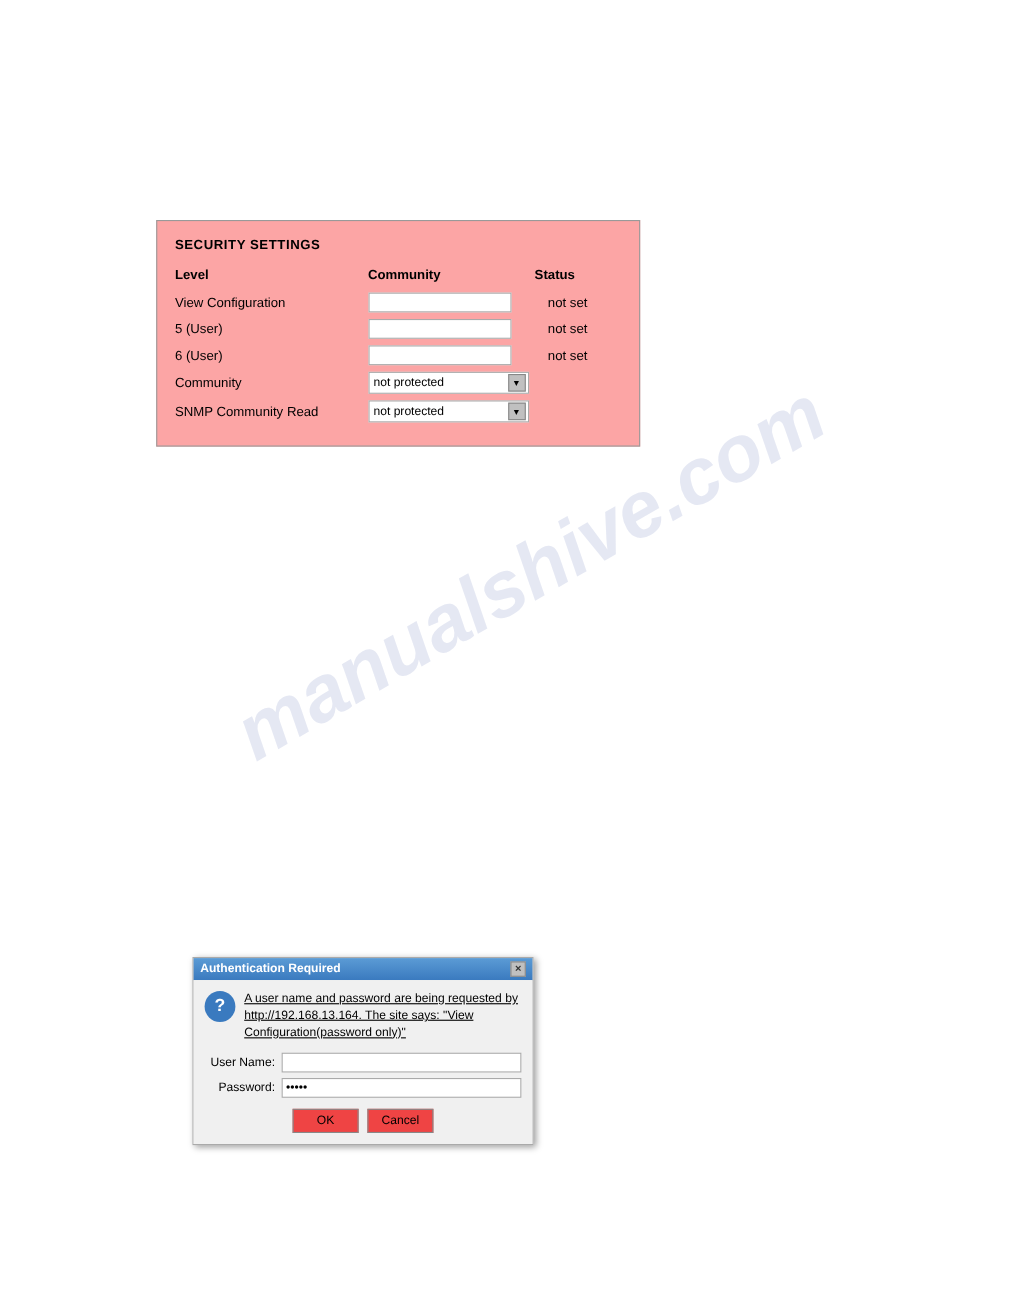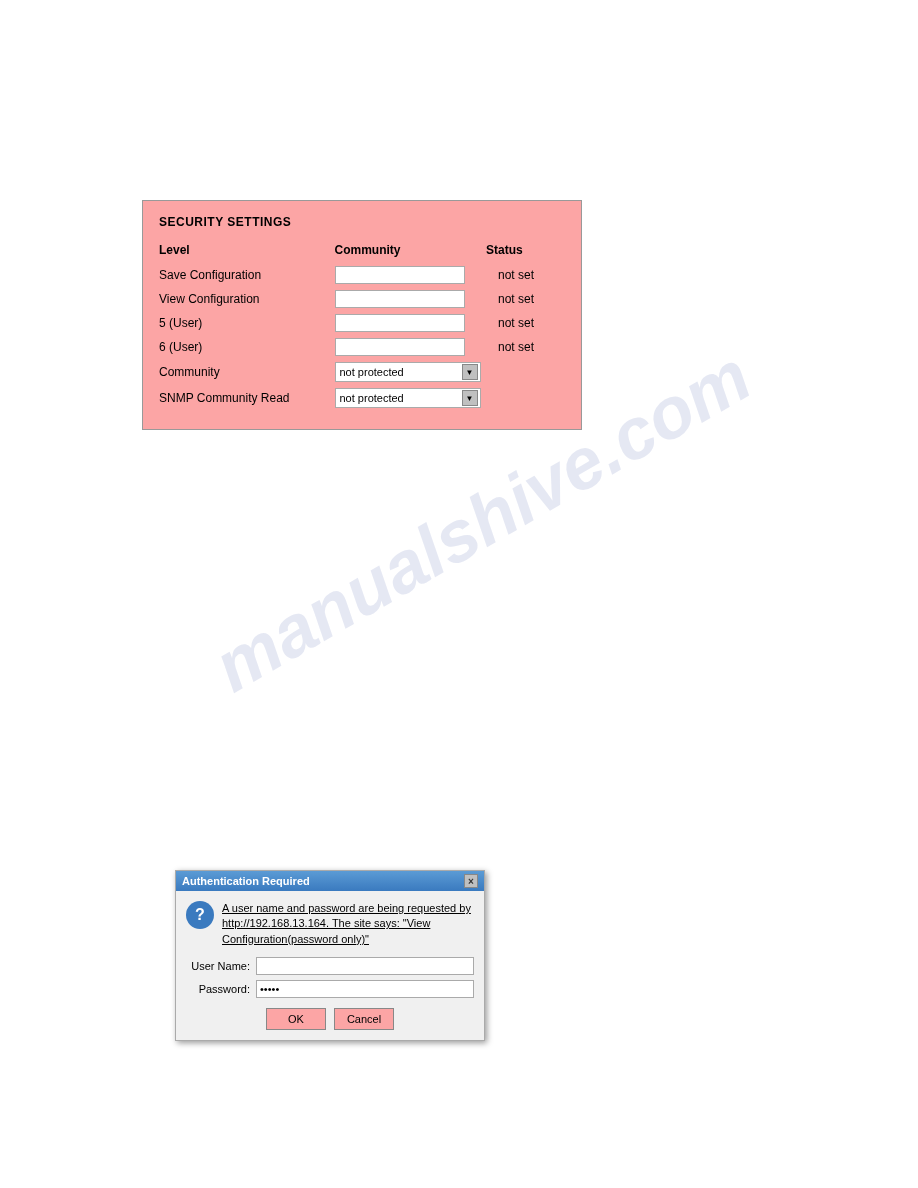--- a/index.html
+++ b/index.html
@@ -229,21 +229,21 @@
     .auth-buttons-row {
       display: flex;
       justify-content: center;
       gap: 8px;
       margin-top: 10px;
     }
 
     .auth-btn {
       width: 60px;
       height: 22px;
-      background: #fca5a5;
+      background: #ef4444;
       border: 1px solid #888;
       font-size: 11px;
       cursor: pointer;
       display: flex;
       align-items: center;
       justify-content: center;
     }
   </style>
 </head>
 <body>
@@ -255,25 +255,20 @@
 
   <table class="settings-table">
     <thead>
       <tr>
         <th class="label-col">Level</th>
         <th class="input-col password-col">Community</th>
         <th class="status-col">Status</th>
       </tr>
     </thead>
     <tbody id="password-rows">
-        <tr>
-          <td class="label-col">Save Configuration</td>
-          <td class="input-col"><input type="password" class="password-input" style=""></td>
-          <td class="status-col">not set</td>
-        </tr>
         <tr>
           <td class="label-col">View Configuration</td>
           <td class="input-col"><input type="password" class="password-input" style=""></td>
           <td class="status-col">not set</td>
         </tr>
         <tr>
           <td class="label-col">5 (User)</td>
           <td class="input-col"><input type="password" class="password-input" style=""></td>
           <td class="status-col">not set</td>
         </tr>

